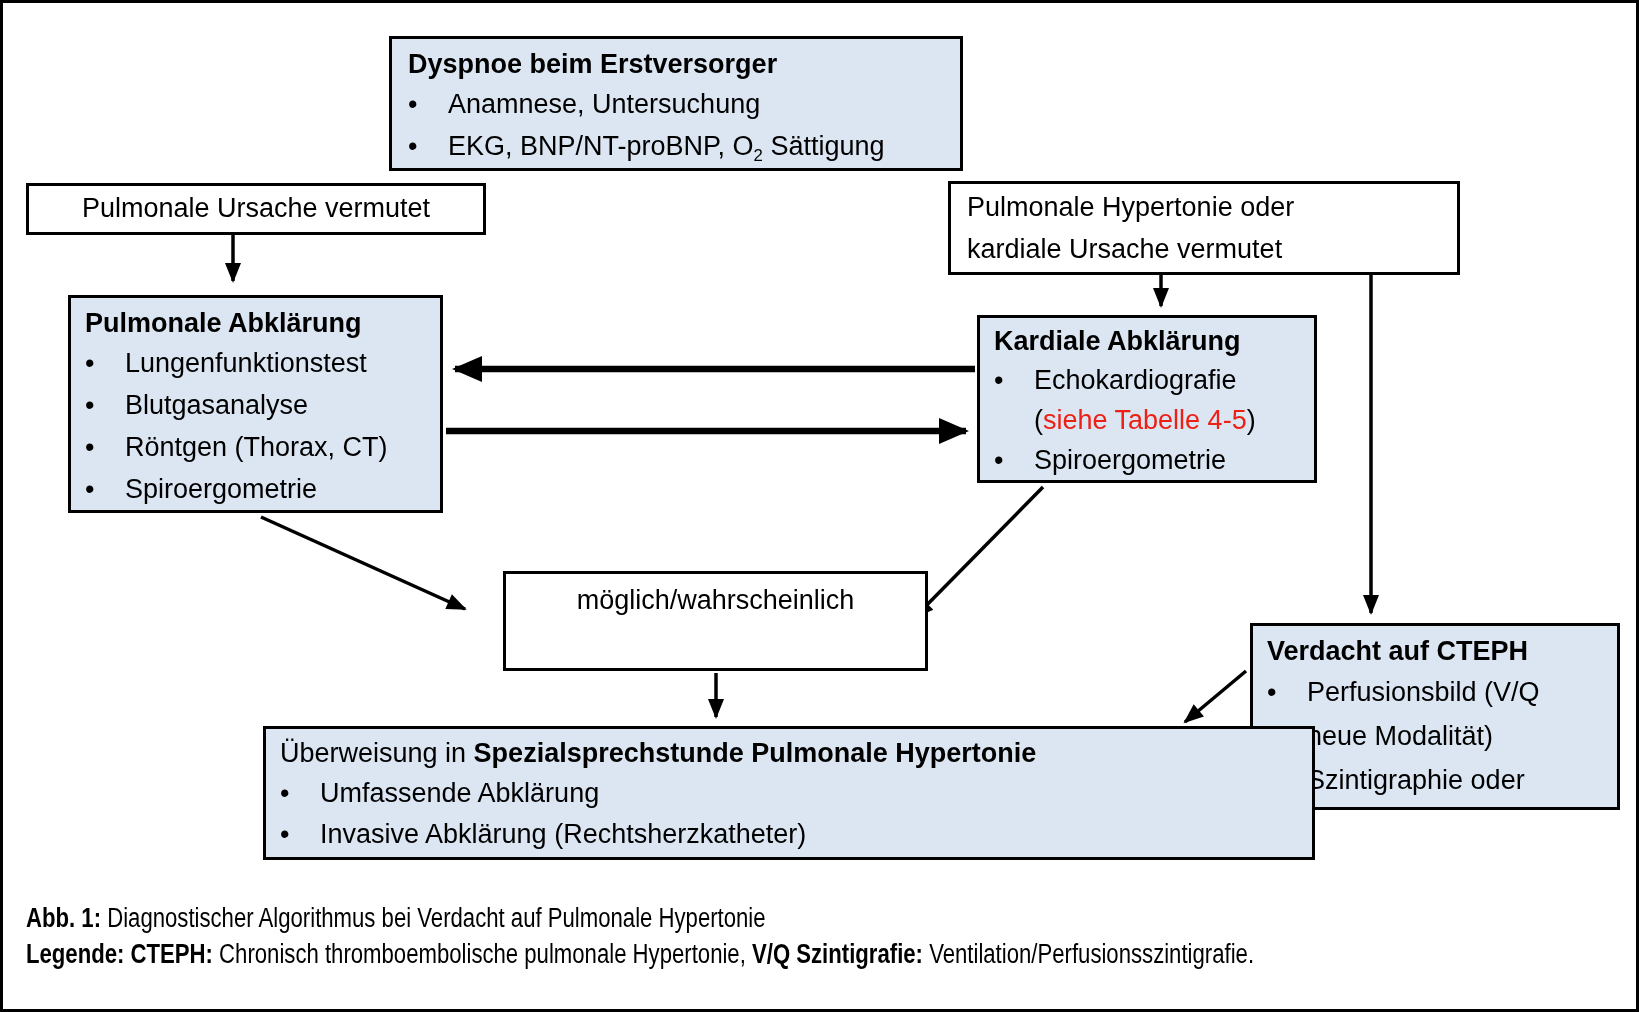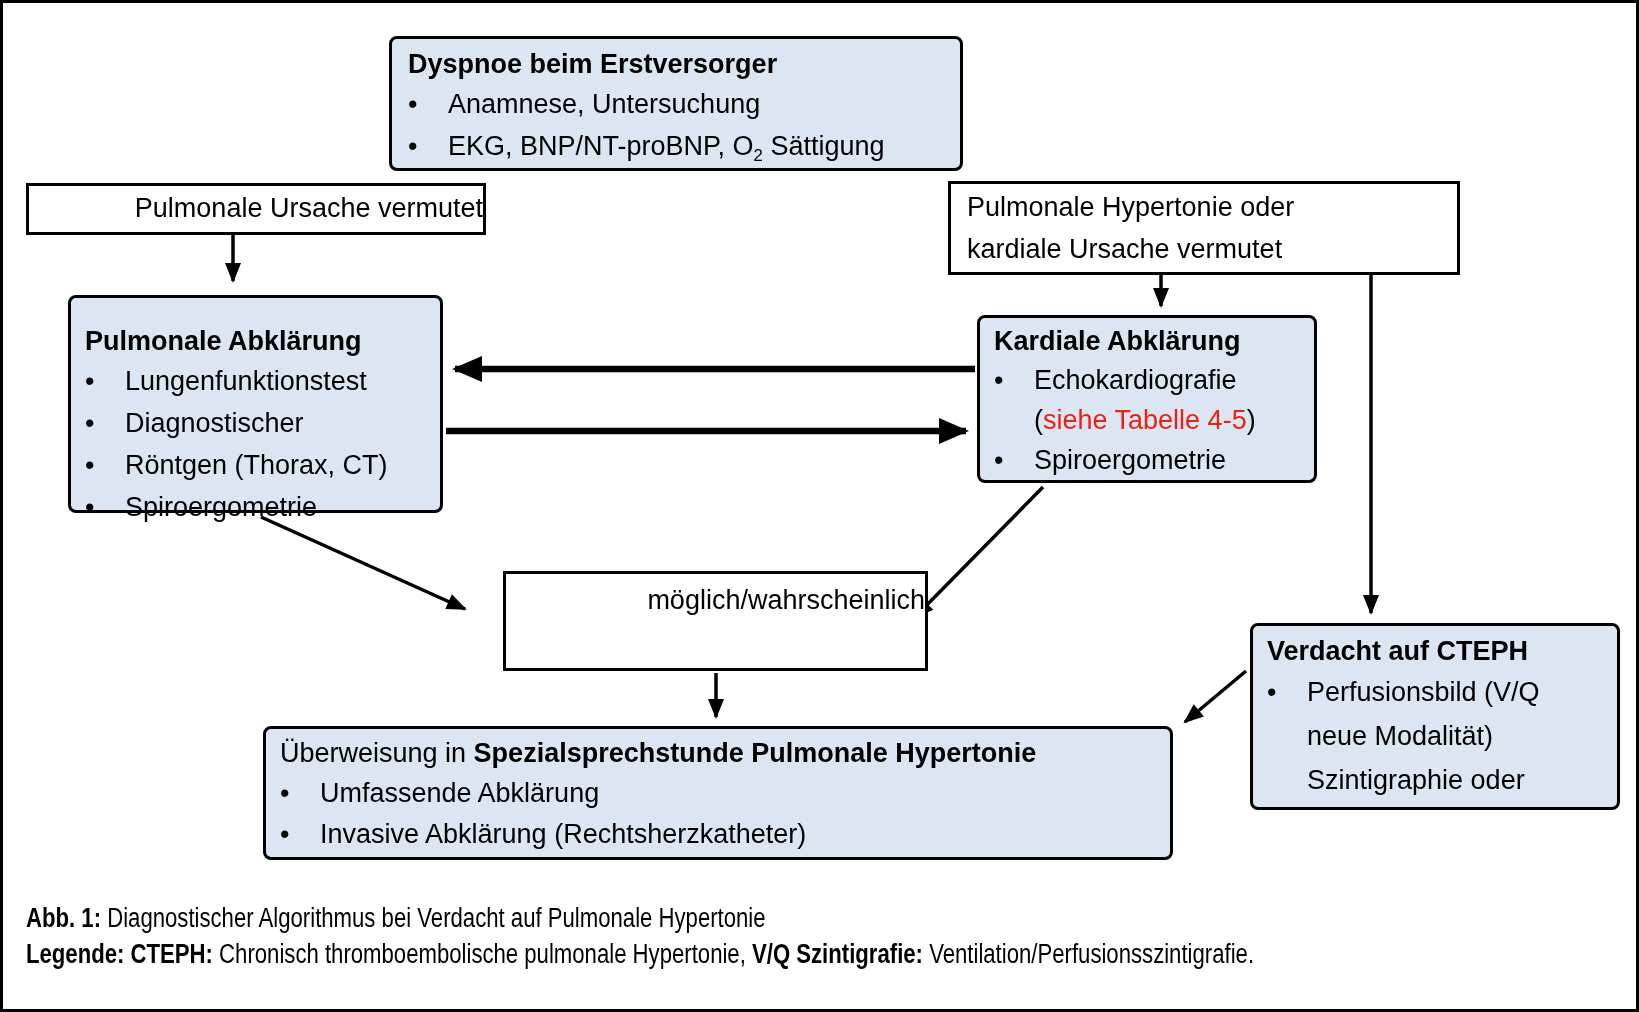--- a/index.html
+++ b/index.html
@@ -14,27 +14,27 @@
     overflow:hidden;
   }
   .arrows { position:absolute; left:0; top:0; width:1639px; height:1012px; pointer-events:none; }
   .box {
     position:absolute;
     border:3px solid var(--box-border,#000);
     box-sizing:border-box;
     font-size:27px;
     line-height:42px;
   }
-  .blue { background:var(--box-fill,#dce6f2);border-radius:8px; }
+  .blue { background:var(--box-fill,#dce6f2); }
   .white { background:#ffffff; }
   .title { font-weight:bold; line-height:38px; white-space:nowrap; }
   .row { display:flex; line-height:42px; }
   .row .b { width:40px; flex:0 0 40px; text-align:left; }
   .row .t { white-space:nowrap; }
-  .center { text-align:right; }
+  .center { text-align:center; }
   sub { font-size:0.62em; line-height:0; }
   .red { color:var(--red-text,#ed2015); }
   .bold { font-weight:bold; }
   .caption {
     position:absolute;
     font-size:27px;
     line-height:34px;
     white-space:nowrap;
     transform:scaleX(0.82);
     transform-origin:left top;
@@ -79,29 +79,29 @@
 
   <div class="box white center" style="left:23px; top:180px; width:460px; height:52px; line-height:45px;">
     <span>Pulmonale Ursache vermutet</span>
   </div>
 
   <div class="box white" style="left:945px; top:178px; width:512px; height:94px; padding:2px 0 0 16px;">
     <div>Pulmonale Hypertonie oder</div>
     <div>kardiale Ursache vermutet</div>
   </div>
 
-  <div class="box blue" style="left:65px; top:292px; width:375px; height:218px; padding:24px 0 0 14px;">
+  <div class="box blue" style="left:65px; top:292px; width:375px; height:218px; padding:6px 0 0 14px;">
     <div class="title">Pulmonale Abklärung</div>
     <div class="row">
       <span class="b">•</span>
       <span class="t">Lungenfunktionstest</span>
     </div>
     <div class="row">
       <span class="b">•</span>
-      <span class="t">Diagnostischer</span>
+      <span class="t">Blutgasanalyse</span>
     </div>
     <div class="row">
       <span class="b">•</span>
       <span class="t">Röntgen (Thorax, CT)</span>
     </div>
     <div class="row">
       <span class="b">•</span>
       <span class="t">Spiroergometrie</span>
     </div>
   </div>
@@ -131,21 +131,21 @@
     <div class="row" style="line-height:44px;">
       <span class="b">•</span>
       <span>
         <div>Perfusionsbild (V/Q</div>
         <div>neue Modalität)</div>
         <div>Szintigraphie oder</div>
       </span>
     </div>
   </div>
 
-  <div class="box blue" style="left:260px; top:723px; width:910px; height:134px; padding:4px 12px 0 14px;">
+  <div class="box blue" style="left:260px; top:723px; width:1052px; height:134px; padding:4px 12px 0 14px;">
     <div style="line-height:40px; white-space:nowrap;">
       <span>Überweisung in </span><span class="bold">Spezialsprechstunde Pulmonale Hypertonie</span>
     </div>
     <div class="row" style="line-height:41px;">
       <span class="b">•</span>
       <span class="t">Umfassende Abklärung</span>
     </div>
     <div class="row" style="line-height:41px;">
       <span class="b">•</span>
       <span class="t">Invasive Abklärung (Rechtsherzkatheter)</span>

